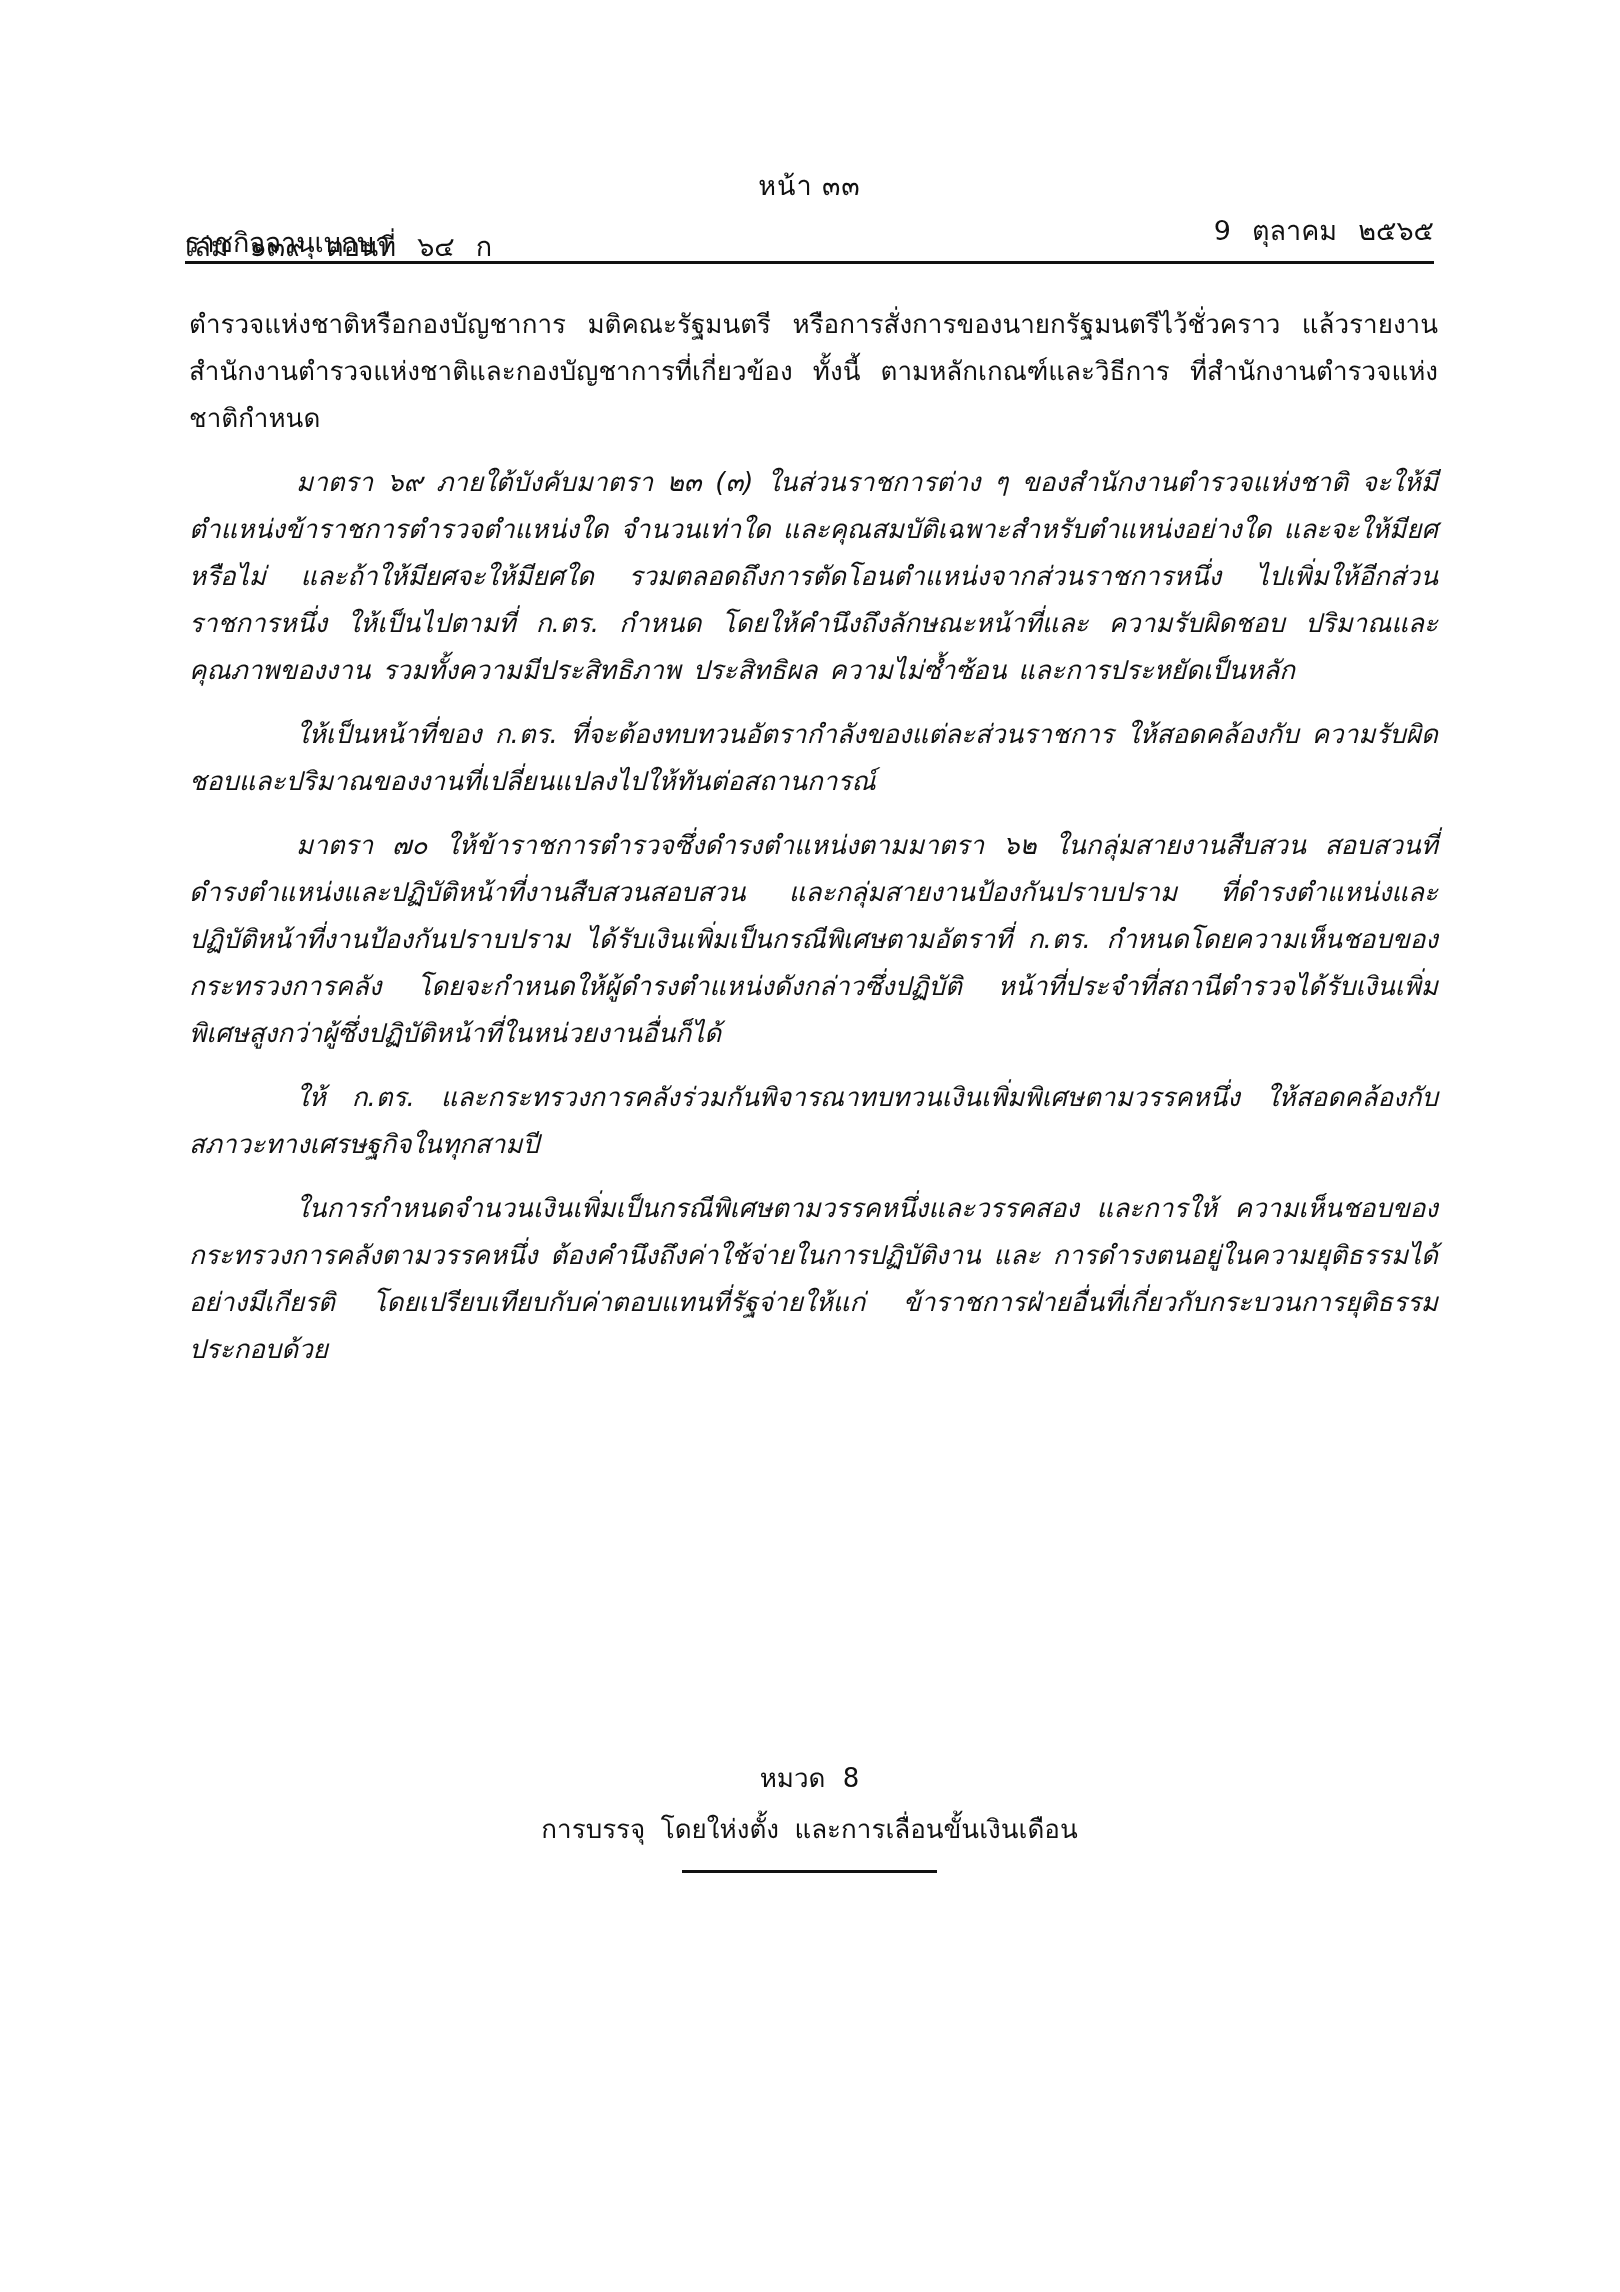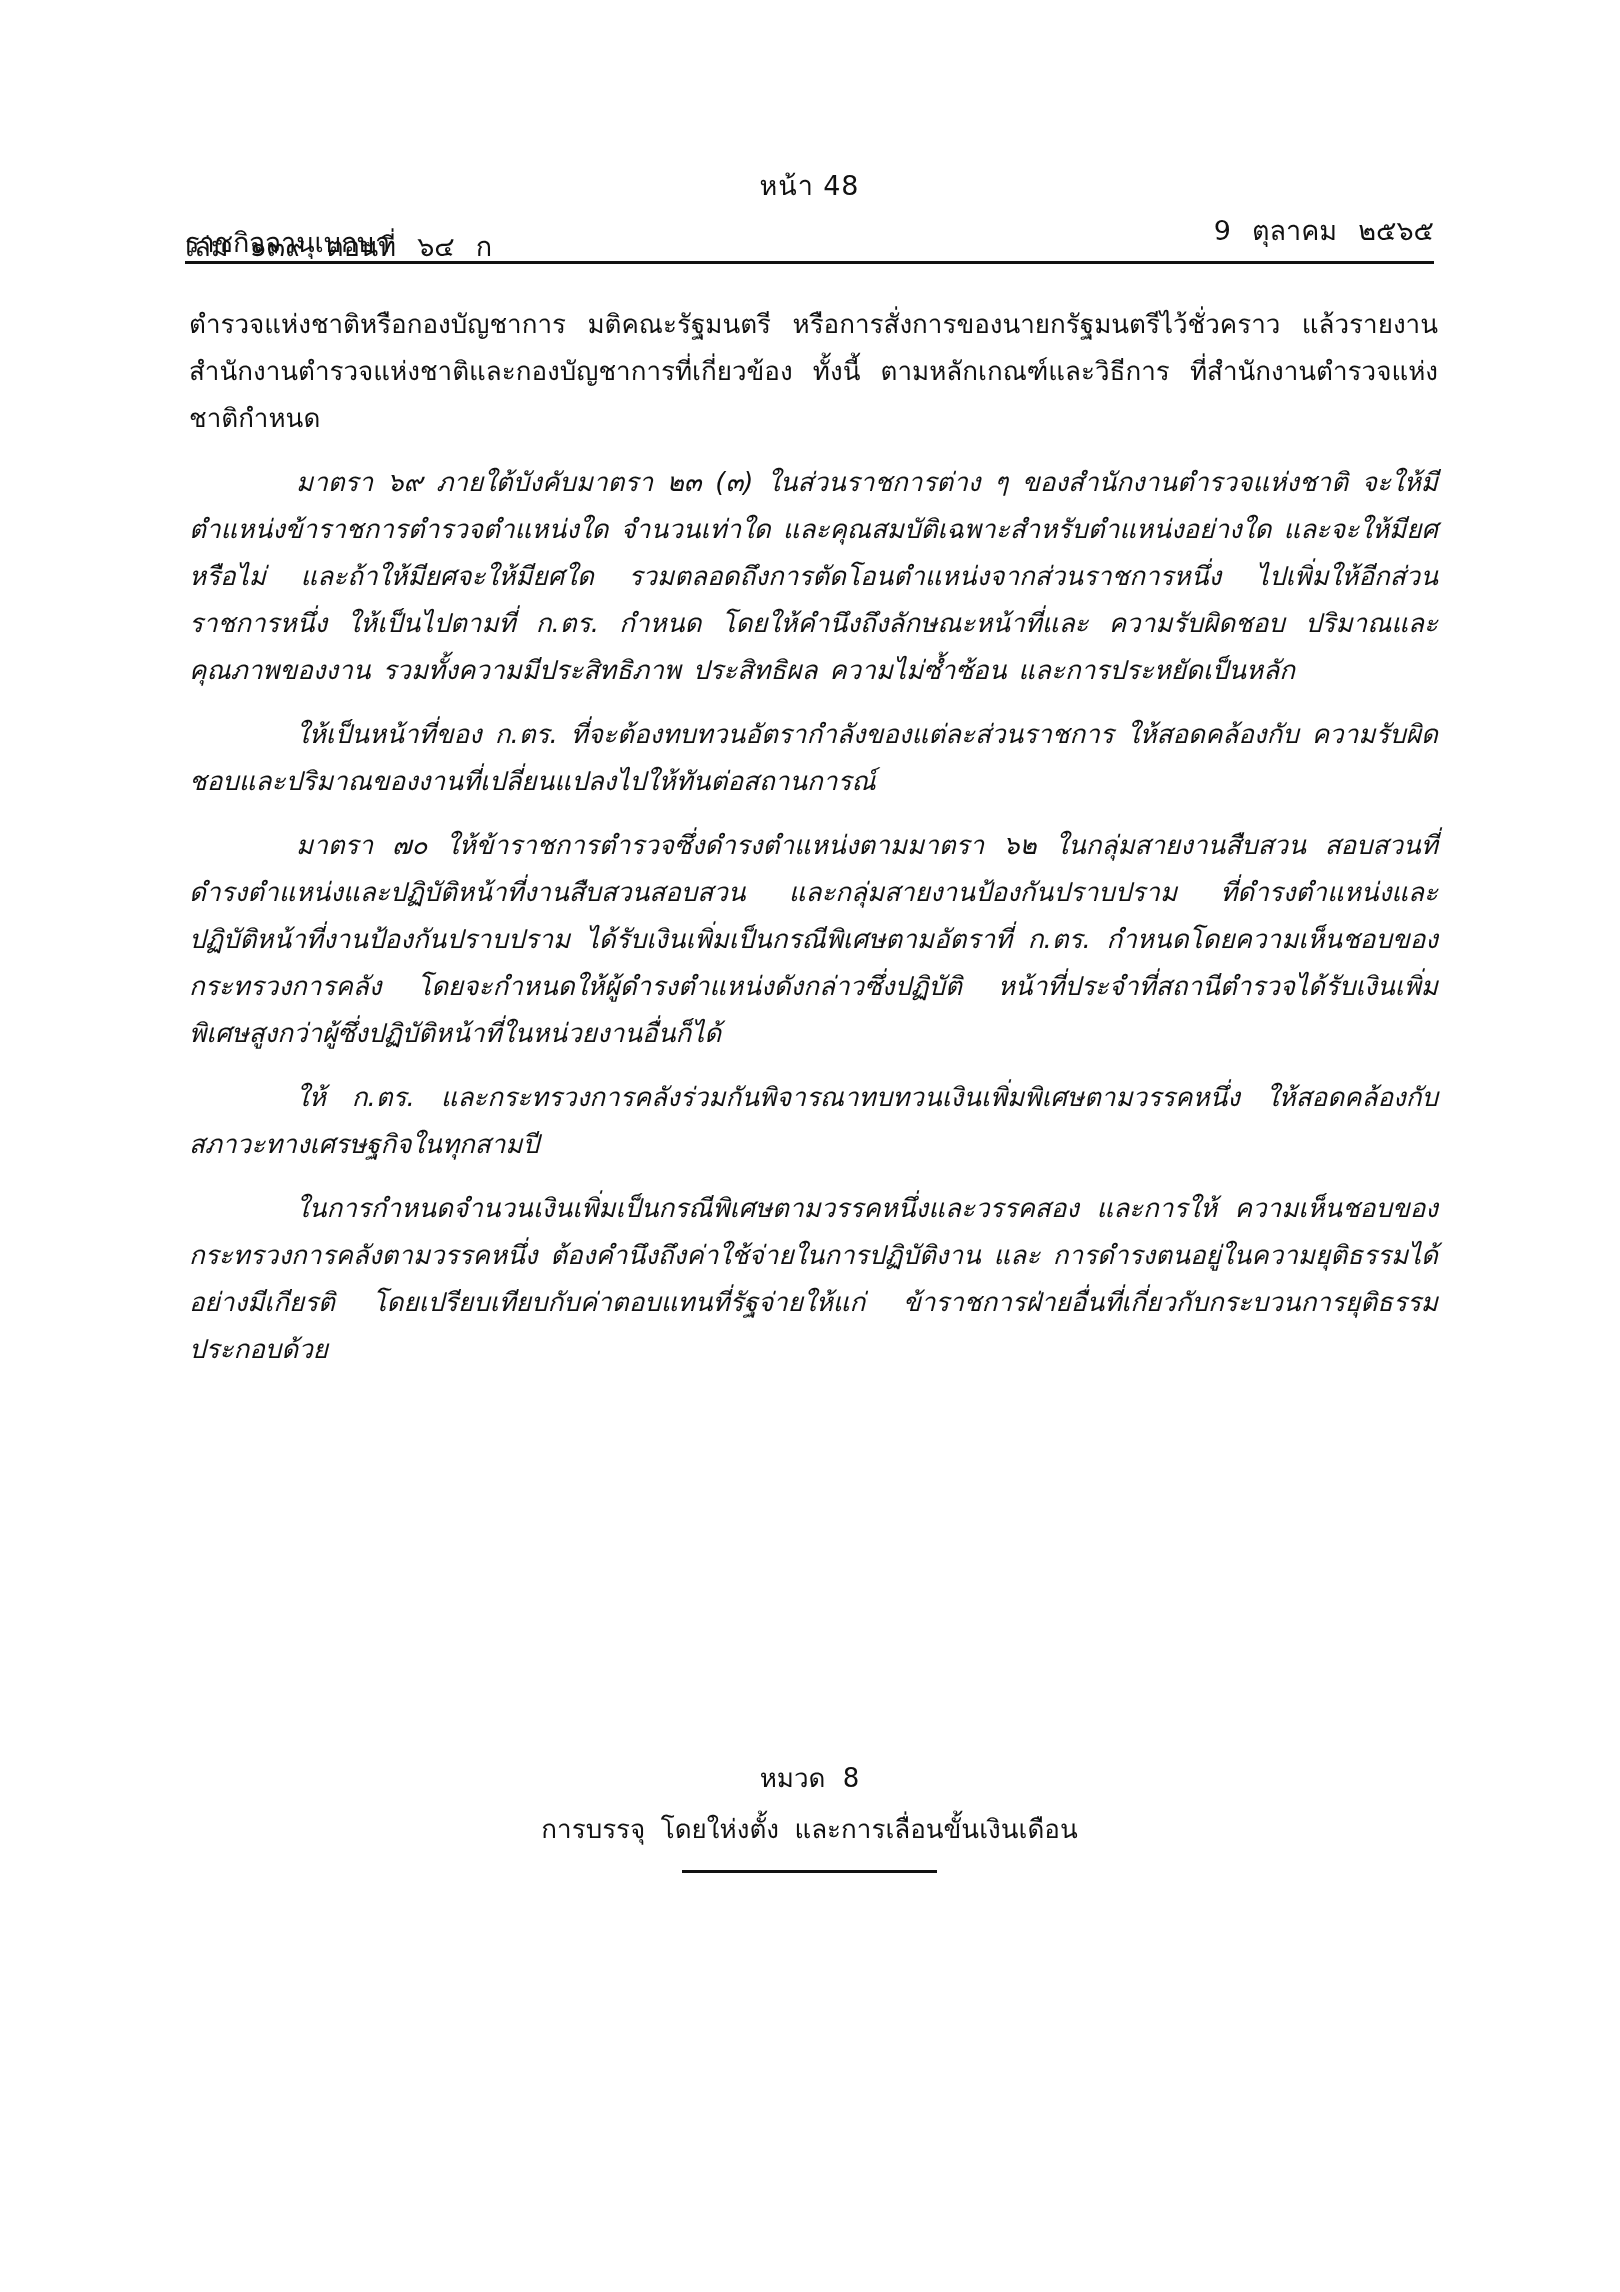--- a/index.html
+++ b/index.html
@@ -96,21 +96,21 @@
     height: 2.7px;
     background: #111111;
   }
 </style>
 </head>
 <body>
 
 <div class="page">
 
   <div class="header">
-    <div class="page-number">หน้า   48</div>
+    <div class="page-number">หน้า   ๓๓</div>
     <div class="header-row">
       <span class="header-left">เล่ม   ๑๓๙   ตอนที่   ๖๔   ก</span>
       <span class="header-center">ราชกิจจานุเบกษา</span>
       <span class="header-right">9   ตุลาคม   ๒๕๖๕</span>
     </div>
     <div class="header-rule"></div>
   </div>
 
   <div class="body">
     <p class="para">ตำรวจแห่งชาติหรือกองบัญชาการ  มติคณะรัฐมนตรี  หรือการสั่งการของนายกรัฐมนตรีไว้ชั่วคราว แล้วรายงานสำนักงานตำรวจแห่งชาติและกองบัญชาการที่เกี่ยวข้อง  ทั้งนี้  ตามหลักเกณฑ์และวิธีการ ที่สำนักงานตำรวจแห่งชาติกำหนด</p>

